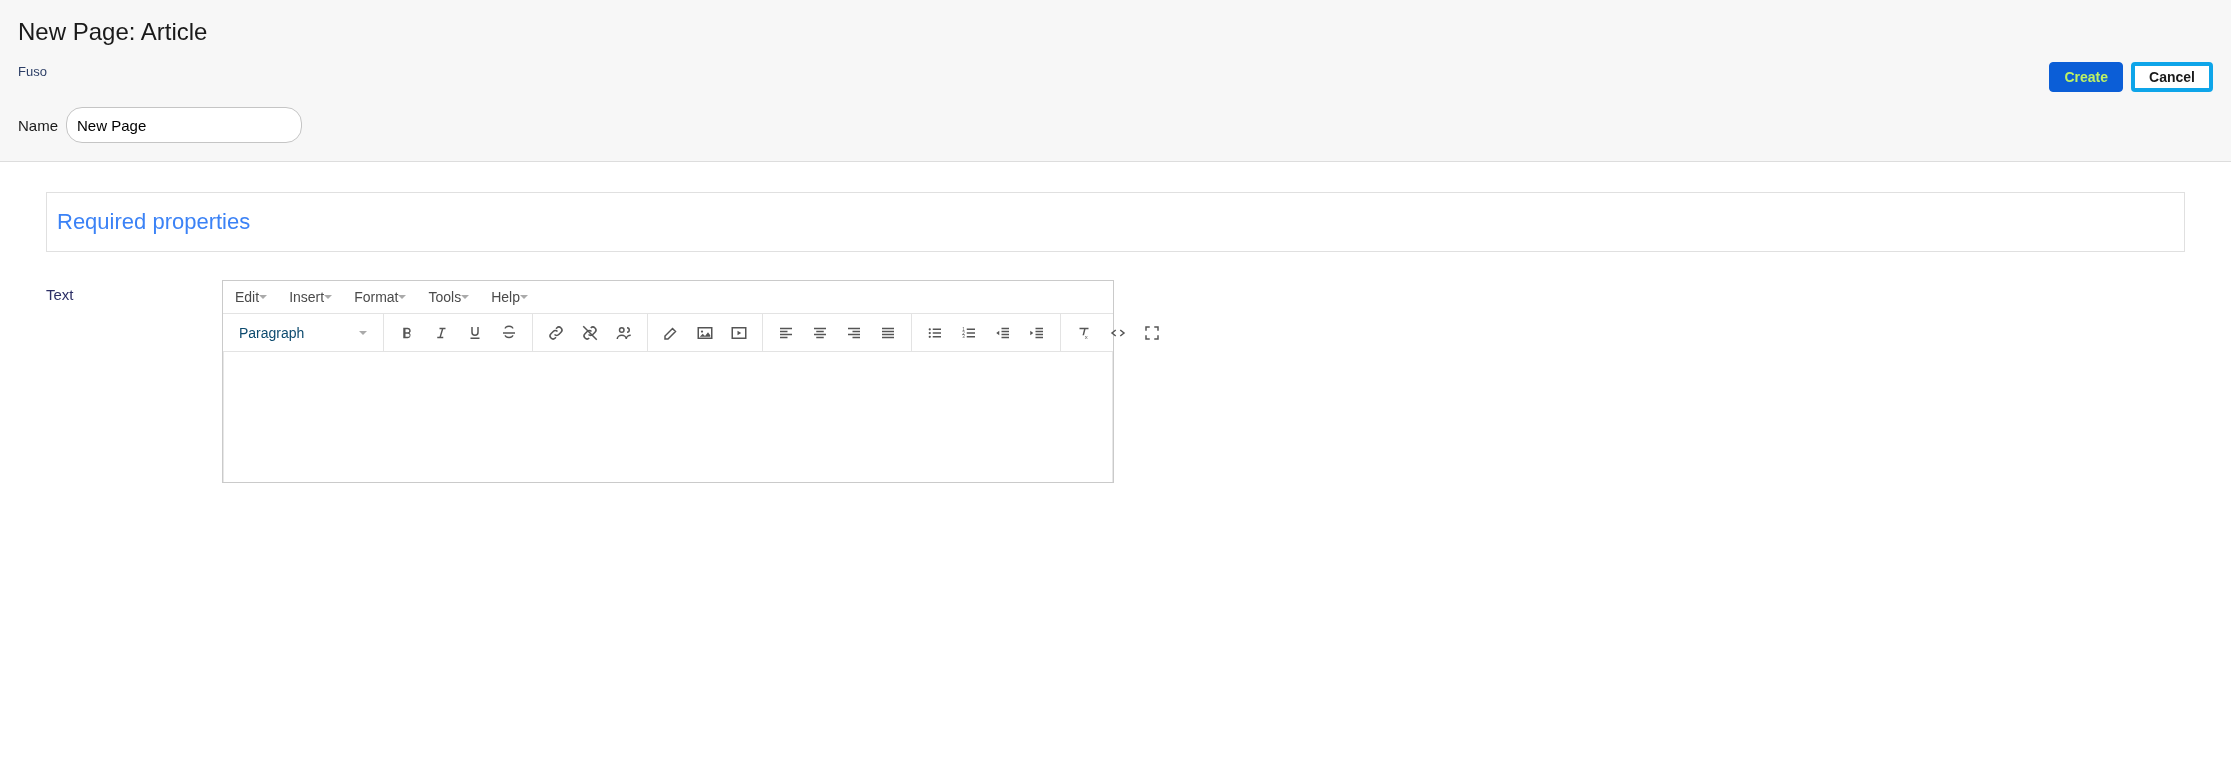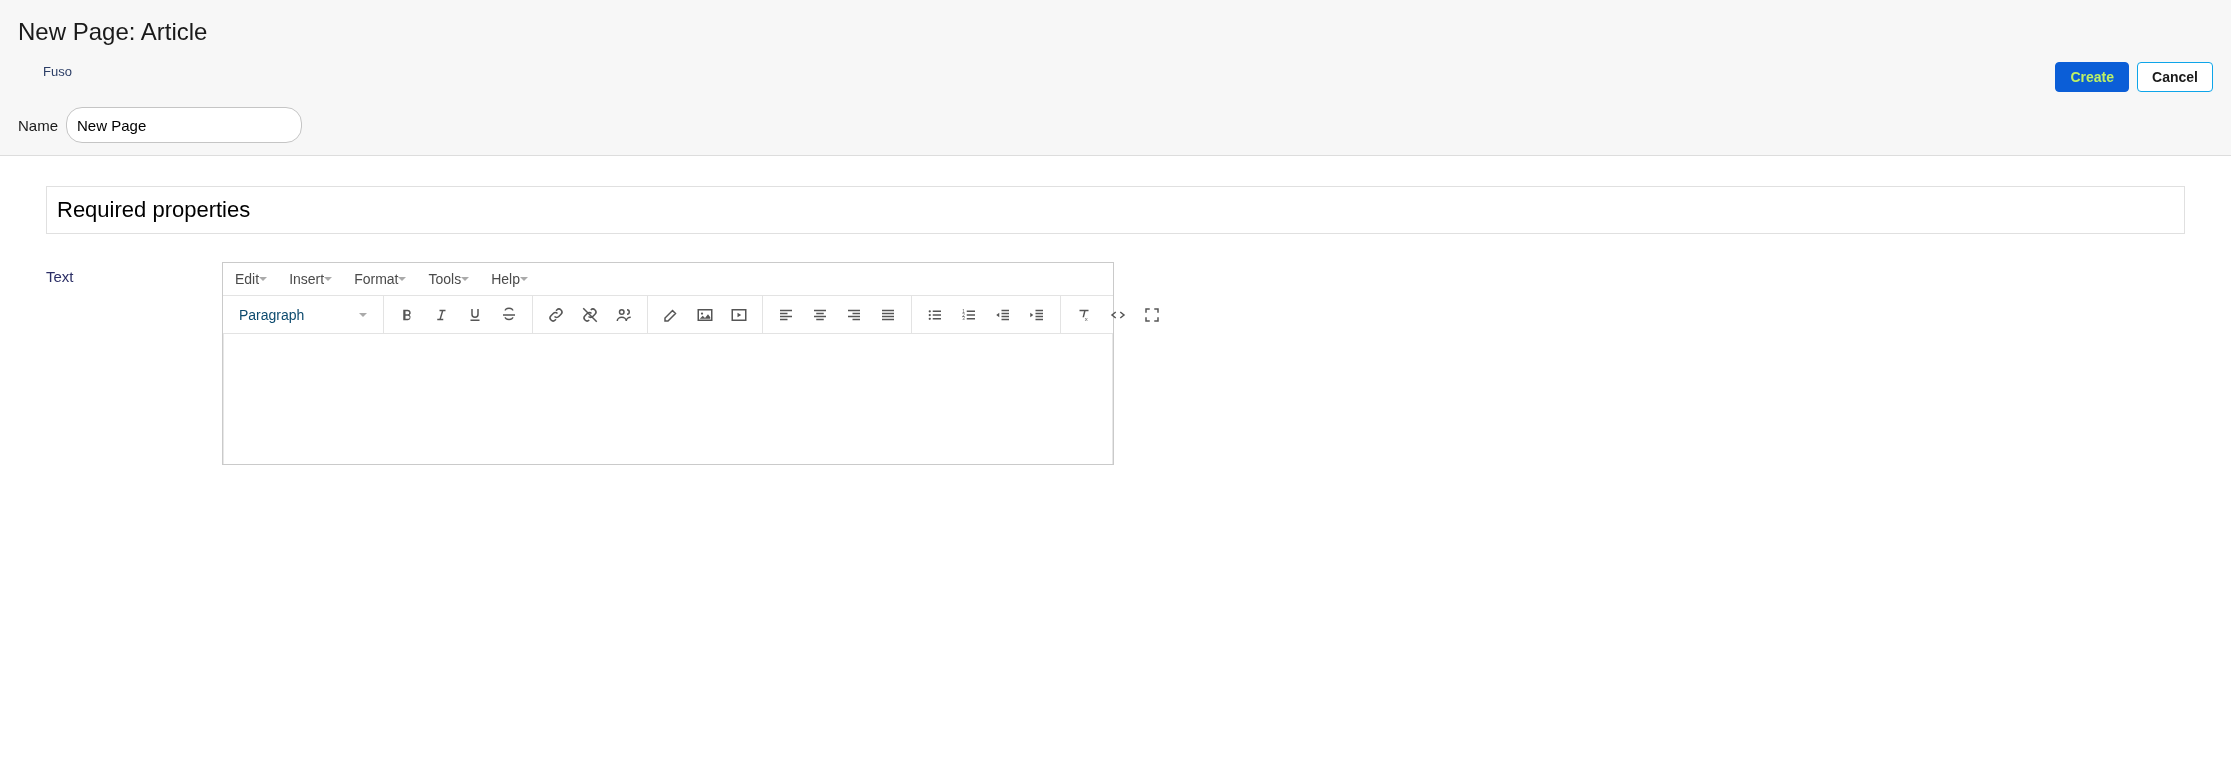--- a/index.html
+++ b/index.html
@@ -1,32 +1,32 @@
 <!DOCTYPE html>
 <html><head>
 <meta charset="utf-8">
 <style>
 * { box-sizing: border-box; margin: 0; padding: 0; }
 body { font-family: -apple-system, BlinkMacSystemFont, "Segoe UI", Helvetica, Arial, sans-serif; font-size: 14px; color: #1a1a1a; background: #fff; }
 
-.header { background: #f7f7f7; padding: 18px 18px 12px 18px; border-bottom: 1px solid #ddd; position: relative; }
+.header { background: #f7f7f7; padding: 18px 18px 18px 18px; border-bottom: 1px solid #ddd; position: relative; }
 .page-title { font-size: 24px; font-weight: 500; margin-bottom: 18px; }
-.breadcrumb { font-size: 13px; color: #2c3e66; margin-left: 25px; margin-bottom: 28px; }
+.breadcrumb { font-size: 13px; color: #2c3e66; margin-left: 0; margin-bottom: 28px; }
 
 .name-row { display: flex; align-items: center; gap: 8px; }
 .name-label { font-size: 15px; }
 .name-input { height: 36px; width: 236px; padding: 4px 10px; font-size: 15px; border: 1px solid #c5c5c5; border-radius: 16px; }
 
 .actions { position: absolute; right: 18px; top: 62px; display: flex; gap: 8px; }
 .btn { height: 30px; padding: 0 14px; font-size: 14px; font-weight: 600; border-radius: 4px; cursor: pointer; }
 .btn-primary { background: #0b5ed7; border: 1px solid #0b5ed7; color: #bef264; }
-.btn-secondary { background: #fff; border: 1px solid #0ea5e9; color: #1a1a1a; }
+.btn-secondary { background: #fff; border: 4px solid #0ea5e9; color: #1a1a1a; }
 
 .content { padding: 30px 46px; }
-.section-header { font-size: 22px; font-weight: 400; color: #000000; border: 1px solid #e0e0e0; padding: 10px 10px; margin-bottom: 28px; }
+.section-header { font-size: 22px; font-weight: 400; color: #3b82f6; border: 1px solid #e0e0e0; padding: 16px 10px; margin-bottom: 28px; }
 
 .field-row { display: flex; align-items: flex-start; margin-bottom: 28px; }
 .field-label { width: 176px; font-size: 15px; color: #2c2f66; padding-top: 6px; }
 .text-input { height: 36px; width: 222px; padding: 4px 10px; font-size: 15px; border: 1px solid #c5c5c5; border-radius: 4px; }
 
 .editor { width: 892px; border: 1px solid #cacaca; background: #fff; }
 .editor-menubar { display: flex; gap: 22px; padding: 8px 12px; border-bottom: 1px solid #e3e3e3; font-size: 14px; color: #4a4a4a; }
 .menu-item { display: flex; align-items: center; gap: 0; cursor: pointer; }
 .caret { width: 0; height: 0; border-left: 4px solid transparent; border-right: 4px solid transparent; border-top: 4px solid #aaa; }
 

